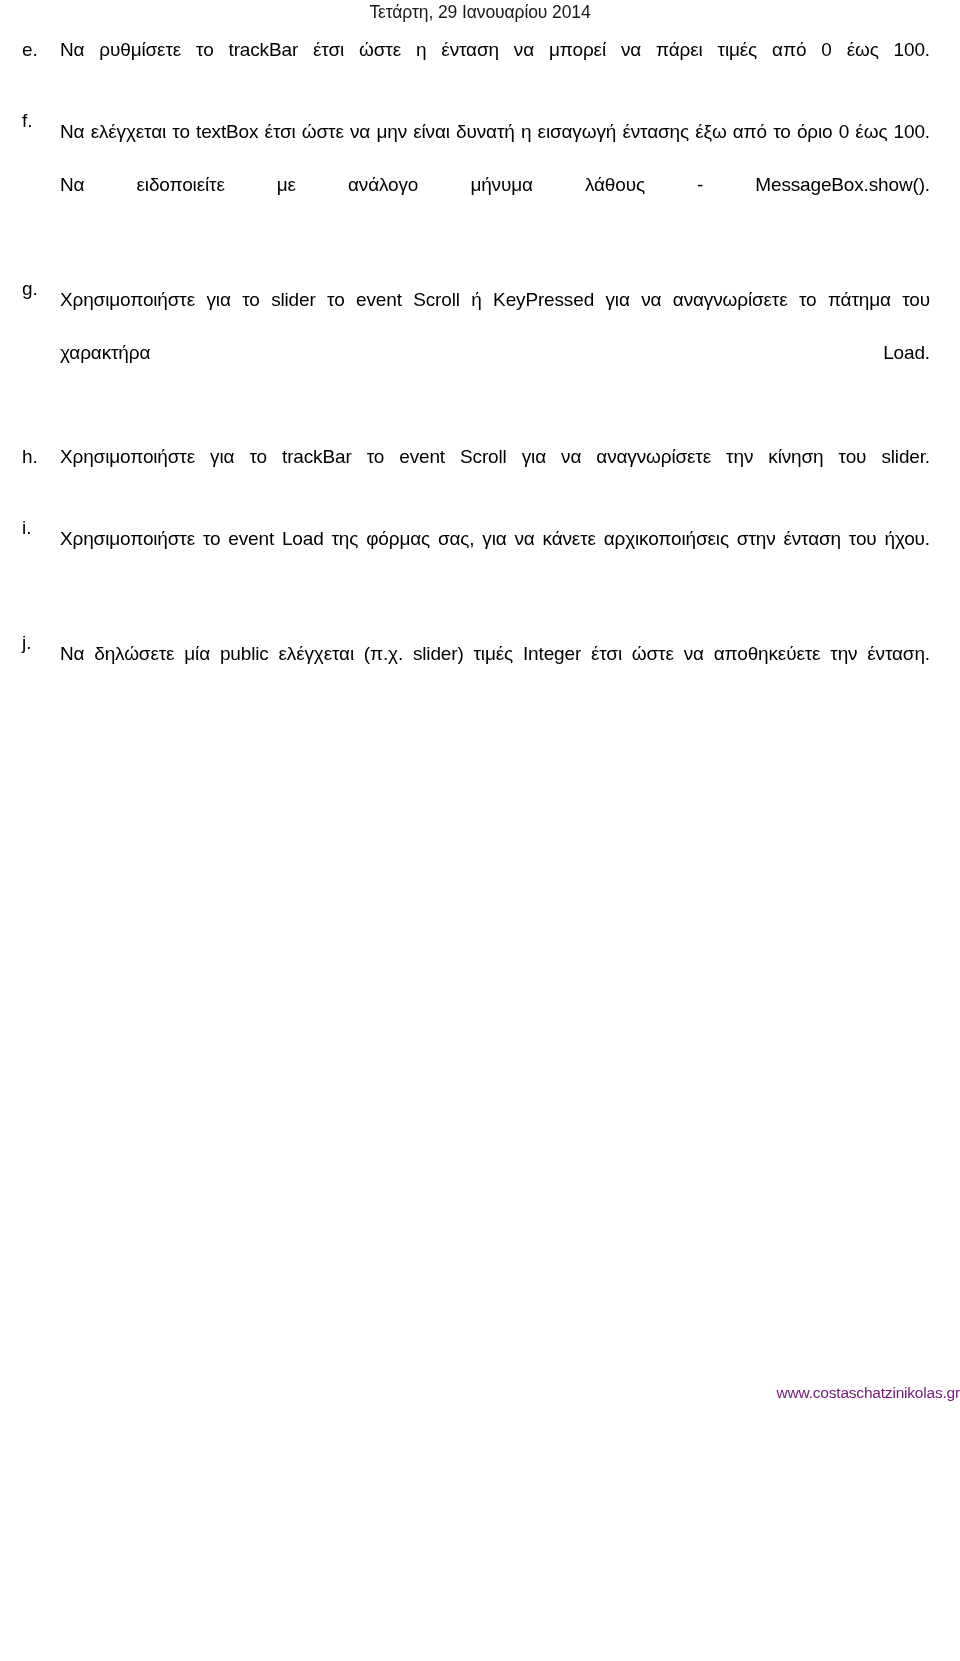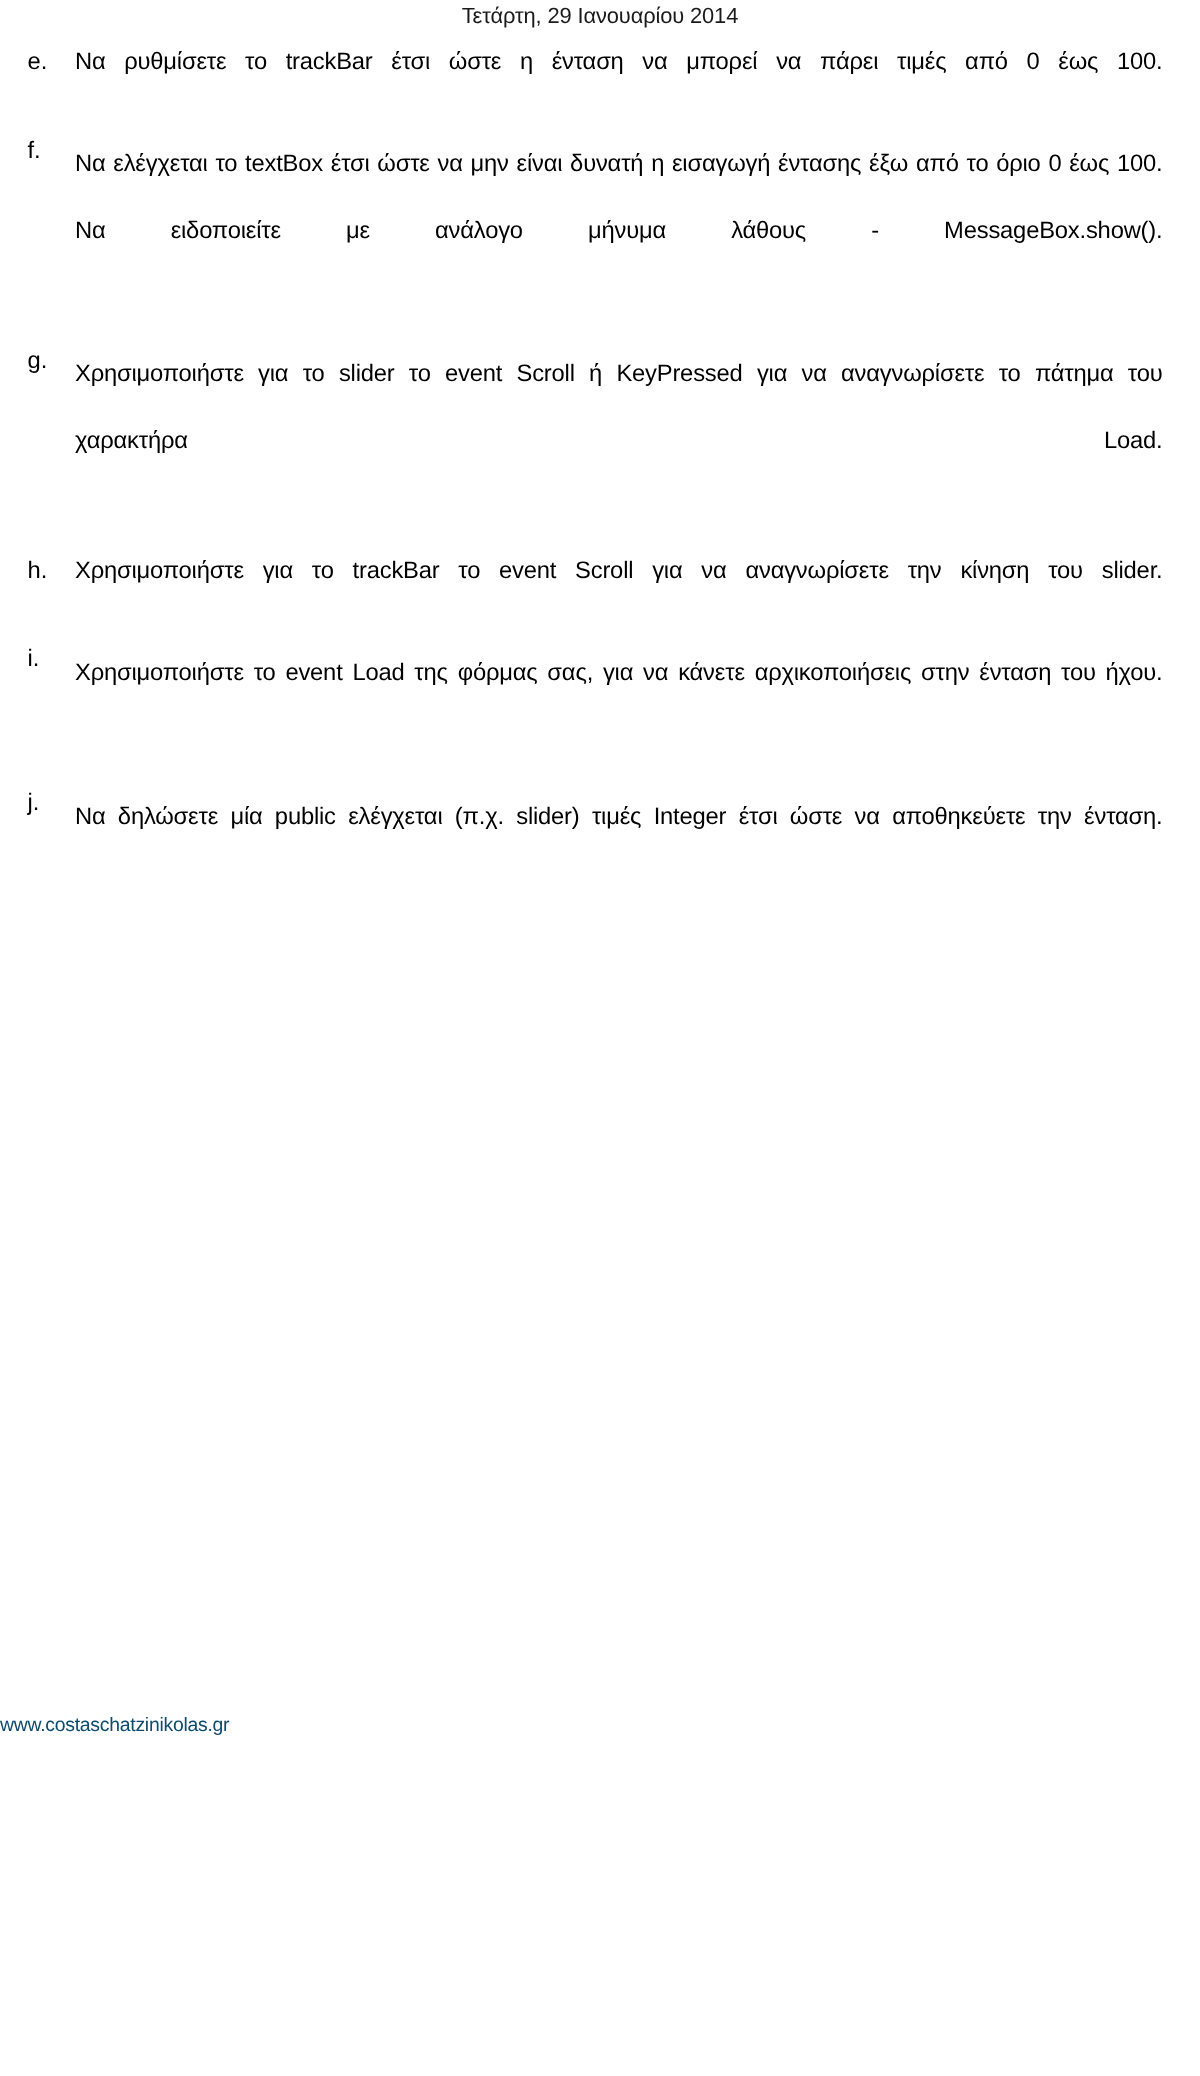--- a/index.html
+++ b/index.html
@@ -82,25 +82,25 @@
 
   
   .item.single .item-text {
     line-height: 31px;
   }
 
   
   .doc-footer {
     position: absolute;
     left: 0;
-    bottom: 18px;
+    bottom: 6px;
     width: 960px;
-    text-align: left;
+    text-align: right;
     font-size: 15.5px;
-    color: #0c4a6e;
+    color: #701a75;
     letter-spacing: -0.2px;
   }
 </style>
 </head>
 <body>
 
 <div class="page">
 
   <div class="doc-header">Τετάρτη, 29 Ιανουαρίου 2014</div>
 

